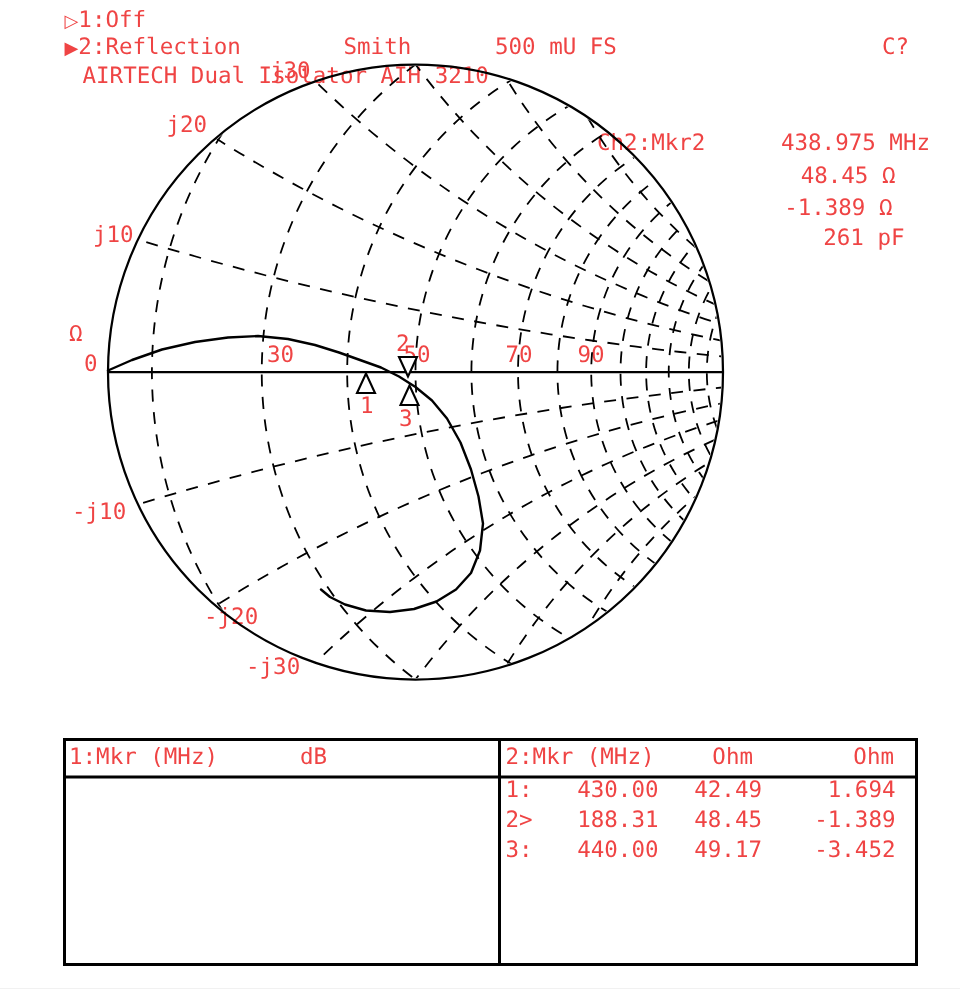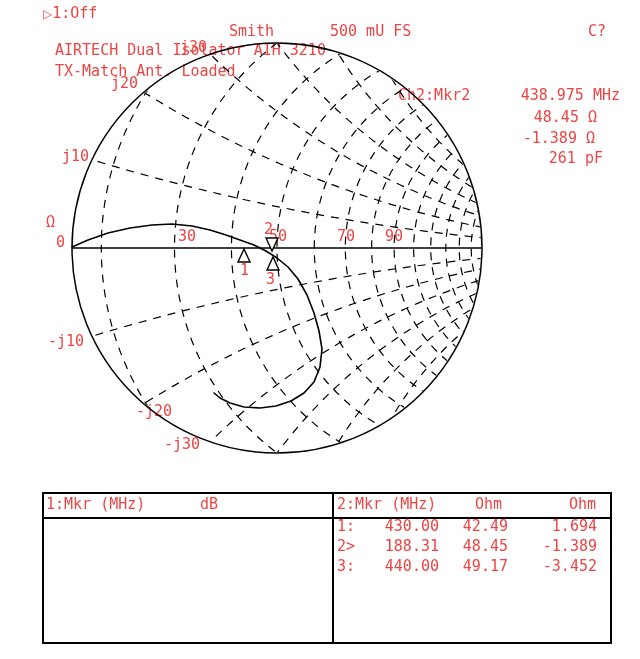--- a/index.html
+++ b/index.html
@@ -19,26 +19,26 @@
   .tbl .vdiv{position:absolute;left:288px;top:0;width:2px;height:100%;background:#000;}
   .tbl .hdiv{position:absolute;left:0;top:23px;width:100%;height:2px;background:#000;}
 </style>
 </head>
 <body>
 
 <div class="screen">
 
   <span class="abs" style="left:43px;top:6px"><span class="tri">▷</span><span>1:Off</span></span>
 
+  <span class="abs" style="left:43px;top:24px"><span class="tri">▶</span><span>2:Reflection</span></span>
   <span class="abs" style="left:229px;top:24px">Smith</span>
   <span class="abs" style="left:330px;top:24px">500 mU FS</span>
   <span class="abs" style="left:588px;top:24px">C?</span>
 
   <span class="abs" style="left:55px;top:43px">AIRTECH Dual Isolator AIH 3210</span>
-  <span class="abs" style="left:55px;top:64px">TX-Match Ant. Loaded</span>
 
   <span class="abs" style="left:398px;top:88px">Ch2:Mkr2</span>
   <span class="abs" style="right:20px;top:88px">438.975 MHz</span>
   <span class="abs" style="right:43px;top:110px">48.45 Ω</span>
   <span class="abs" style="right:45px;top:131px">-1.389 Ω</span>
   <span class="abs" style="right:37px;top:151px">261 pF</span>
 
   <div>
       <span class="abs" style="left: 46px; top: 215px;">Ω</span>
       <span class="abs" style="left: 56px; top: 235px;">0</span>

